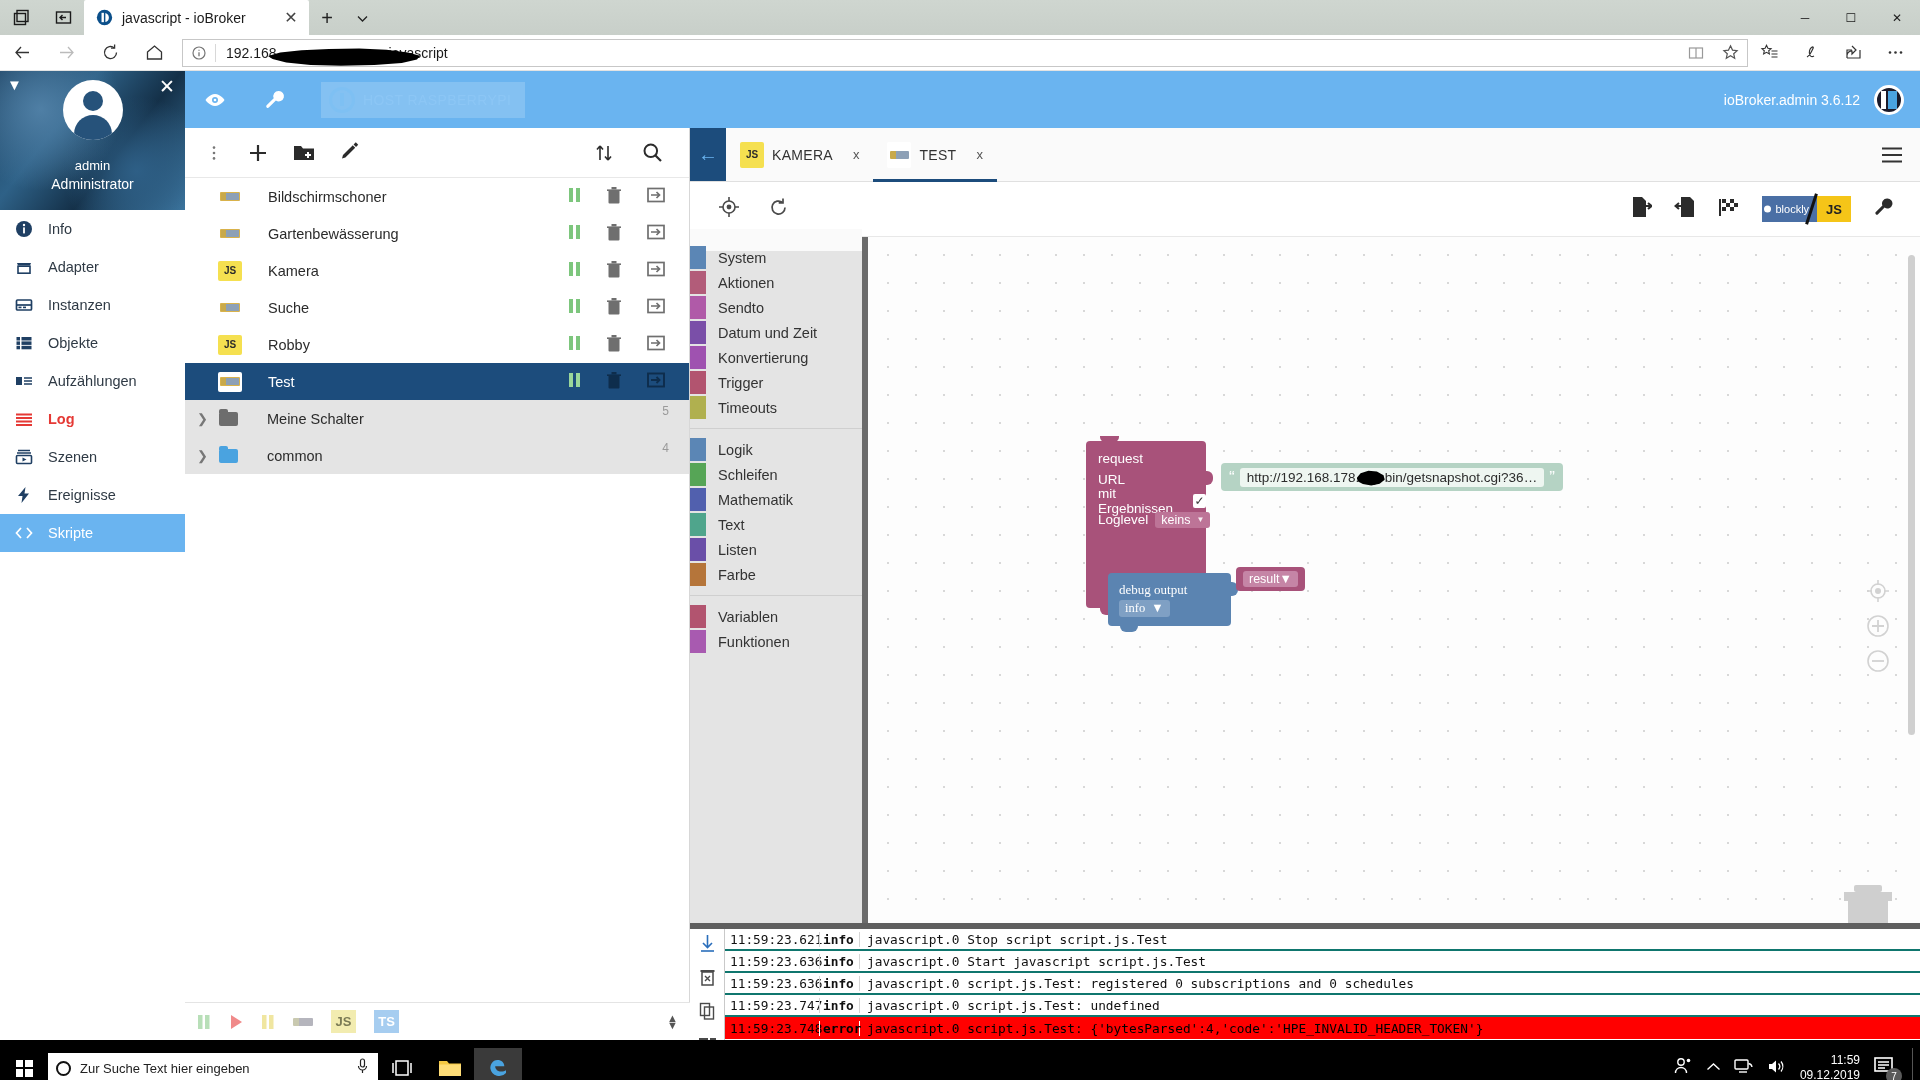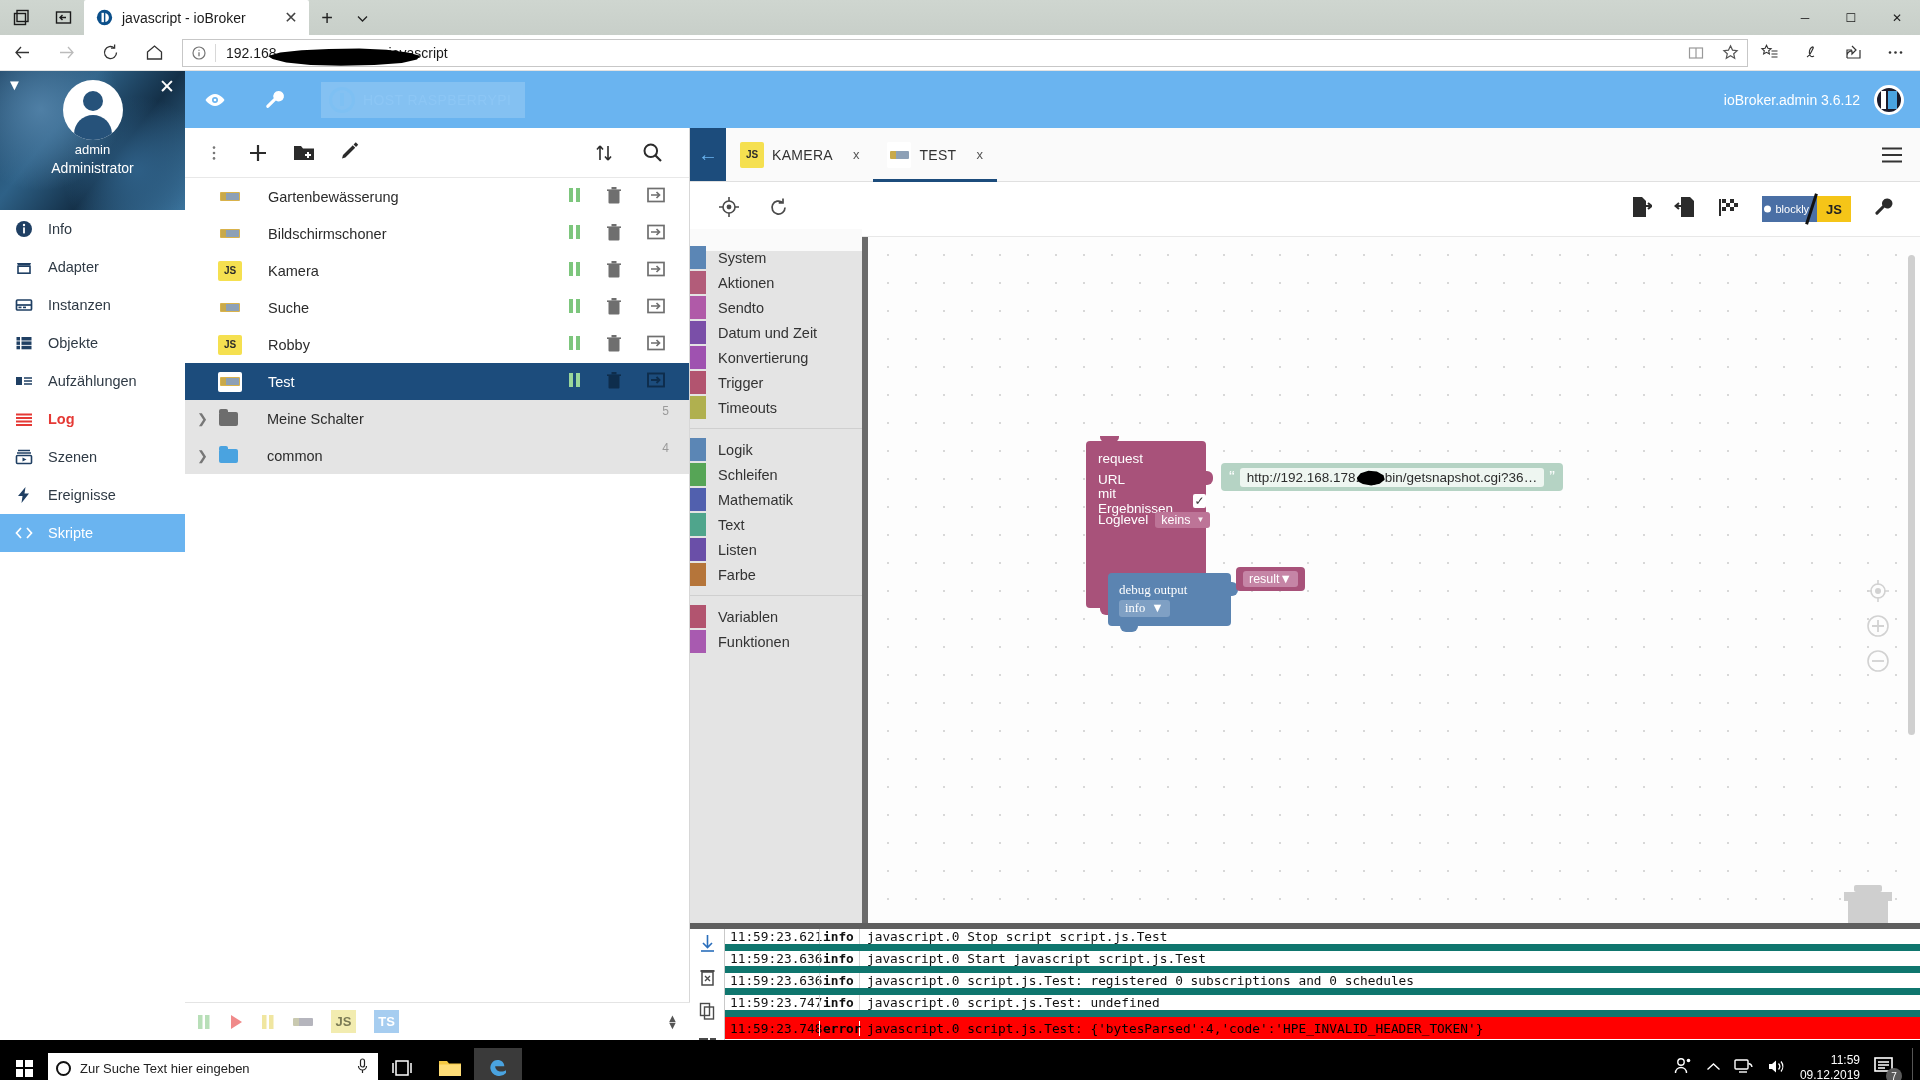--- a/index.html
+++ b/index.html
@@ -104,21 +104,21 @@
     padding-top: 6px;
   }
   .side-profile .collapse { position: absolute; left: 7px; top: 5px; color: #fff; font-size: 15px; }
   .side-profile .closex   { position: absolute; right: 10px; top: 4px; color: #fff; font-size: 19px; font-weight: 300; }
   .avatar {
     width: 60px; height: 60px; border-radius: 50%; background: #ffffff;
     position: relative; margin-top: 3px; overflow: hidden;
   }
   .avatar .head { position: absolute; left: 50%; top: 11px; transform: translateX(-50%); width: 20px; height: 20px; border-radius: 50%; background: #26527a; }
   .avatar .body { position: absolute; left: 50%; top: 35px; transform: translateX(-50%); width: 38px; height: 26px; border-radius: 19px 19px 0 0; background: #26527a; }
-  .side-profile .uname { color: #fff; font-size: 13px; margin-top: 2px; }
+  .side-profile .uname { color: #fff; font-size: 13px; margin-top: 18px; }
   .side-profile .urole { color: #fff; font-size: 14px; margin-top: 3px; }
 
   .side-item {
     height: 38px; display: flex; align-items: center; gap: 13px; padding-left: 13px;
     font-size: 14.5px; color: #2f3a45;
   }
   .side-item .si-ic { width: 22px; display: flex; align-items: center; justify-content: center; color: #1f3f63; }
   .side-item.log { color: #e53935; font-weight: bold; }
   .side-item.log .si-ic { color: #e53935; }
   .side-item.active { background: #6ab4f0; color: #ffffff; }
@@ -270,21 +270,21 @@
     padding: 0 7px; color: #fff; font-size: 12.5px;
   }
   .blk-result .dd3 { background: #c585a6; border-radius: 3px; padding: 1px 6px; display:inline-flex; align-items:center; gap: 0; }
 
   
   .logpanel { position: absolute; left: 0; bottom: 0; width: 1230px; height: 112px; background: #fff; border-top: 1px solid #b0b0b0; }
   .log-side { position: absolute; left: 0; top: 0; width: 34px; height: 112px; display: flex; flex-direction: column; align-items: center; padding-top: 5px; gap: 11px; }
   .log-side .li { color: #4a4a4a; }
   .log-side .li.blue { color: #2a6ebb; }
   .log-rows { position: absolute; left: 34px; top: 0; right: 0; bottom: 0; border-left: 1px solid #c9c9c9; }
-  .logrow { height: 22px; display: flex; align-items: center; font-family: "DejaVu Sans Mono", monospace; font-size: 12.8px; color: #111; border-bottom: 7px solid #0f766e; }
+  .logrow { height: 22px; display: flex; align-items: center; font-family: "DejaVu Sans Mono", monospace; font-size: 12.8px; color: #111; border-bottom: 2px solid #0f766e; }
   .logrow .lt { width: 94px; padding-left: 5px; }
   .logrow .ll { width: 41px; font-weight: bold; border-left: 1px solid #d5d5d5; border-right: 1px solid #d5d5d5; padding-left: 3px; }
   .logrow .lm { padding-left: 7px; white-space: nowrap; }
   .logrow.error { background: #ff0000; color: #000000; border-bottom: none; }
   .logrow.error .ll { border-color: #fff; }
   .log-top-bar { position: absolute; left: 0; top: -6px; width: 1230px; height: 6px; background: #5f5f5f; }
 
   
   .taskbar { position: absolute; left: 0; bottom: 0; width: 1920px; height: 24px; background: #000000; display: flex; align-items: center; }
   .start { width: 48px; height: 40px; display: flex; align-items: center; justify-content: center; }
@@ -590,42 +590,42 @@
               </svg>
           </span>
         </span>
       </div>
 
       <div>
         <div class="srow">
           <span class="badge blk">
               <span class="mini"></span>
             </span>
-          <span class="sname">Gartenbewässerung</span>
+          <span class="sname">Bildschirmschoner</span>
           <span class="acts">
             <span class="pause"><svg width="13" height="16" viewBox="0 0 13 16">
                   <rect x="1" y="1" width="4" height="14" fill="currentColor"></rect>
                   <rect x="8" y="1" width="4" height="14" fill="currentColor"></rect>
                 </svg></span>
             <span><svg width="16" height="18" viewBox="0 0 16 18">
                   <path d="M2.5 4.5h11v12a1 1 0 01-1 1h-9a1 1 0 01-1-1z" fill="currentColor"></path>
                   <rect x="5.5" y="1" width="5" height="2.4" fill="currentColor"></rect>
                   <rect x="1" y="3.4" width="14" height="1.6" fill="currentColor"></rect>
                 </svg></span>
             <span><svg width="18" height="16" viewBox="0 0 18 16">
                   <rect x="1" y="1.5" width="16" height="13" fill="none" stroke="currentColor" stroke-width="1.7"></rect>
                   <path d="M4 8h8M9.5 5L12.5 8 9.5 11" stroke="currentColor" stroke-width="1.7" fill="none"></path>
                 </svg></span>
           </span>
         </div>
         <div class="srow">
           <span class="badge blk">
               <span class="mini"></span>
             </span>
-          <span class="sname">Bildschirmschoner</span>
+          <span class="sname">Gartenbewässerung</span>
           <span class="acts">
             <span class="pause"><svg width="13" height="16" viewBox="0 0 13 16">
                   <rect x="1" y="1" width="4" height="14" fill="currentColor"></rect>
                   <rect x="8" y="1" width="4" height="14" fill="currentColor"></rect>
                 </svg></span>
             <span><svg width="16" height="18" viewBox="0 0 16 18">
                   <path d="M2.5 4.5h11v12a1 1 0 01-1 1h-9a1 1 0 01-1-1z" fill="currentColor"></path>
                   <rect x="5.5" y="1" width="5" height="2.4" fill="currentColor"></rect>
                   <rect x="1" y="3.4" width="14" height="1.6" fill="currentColor"></rect>
                 </svg></span>

